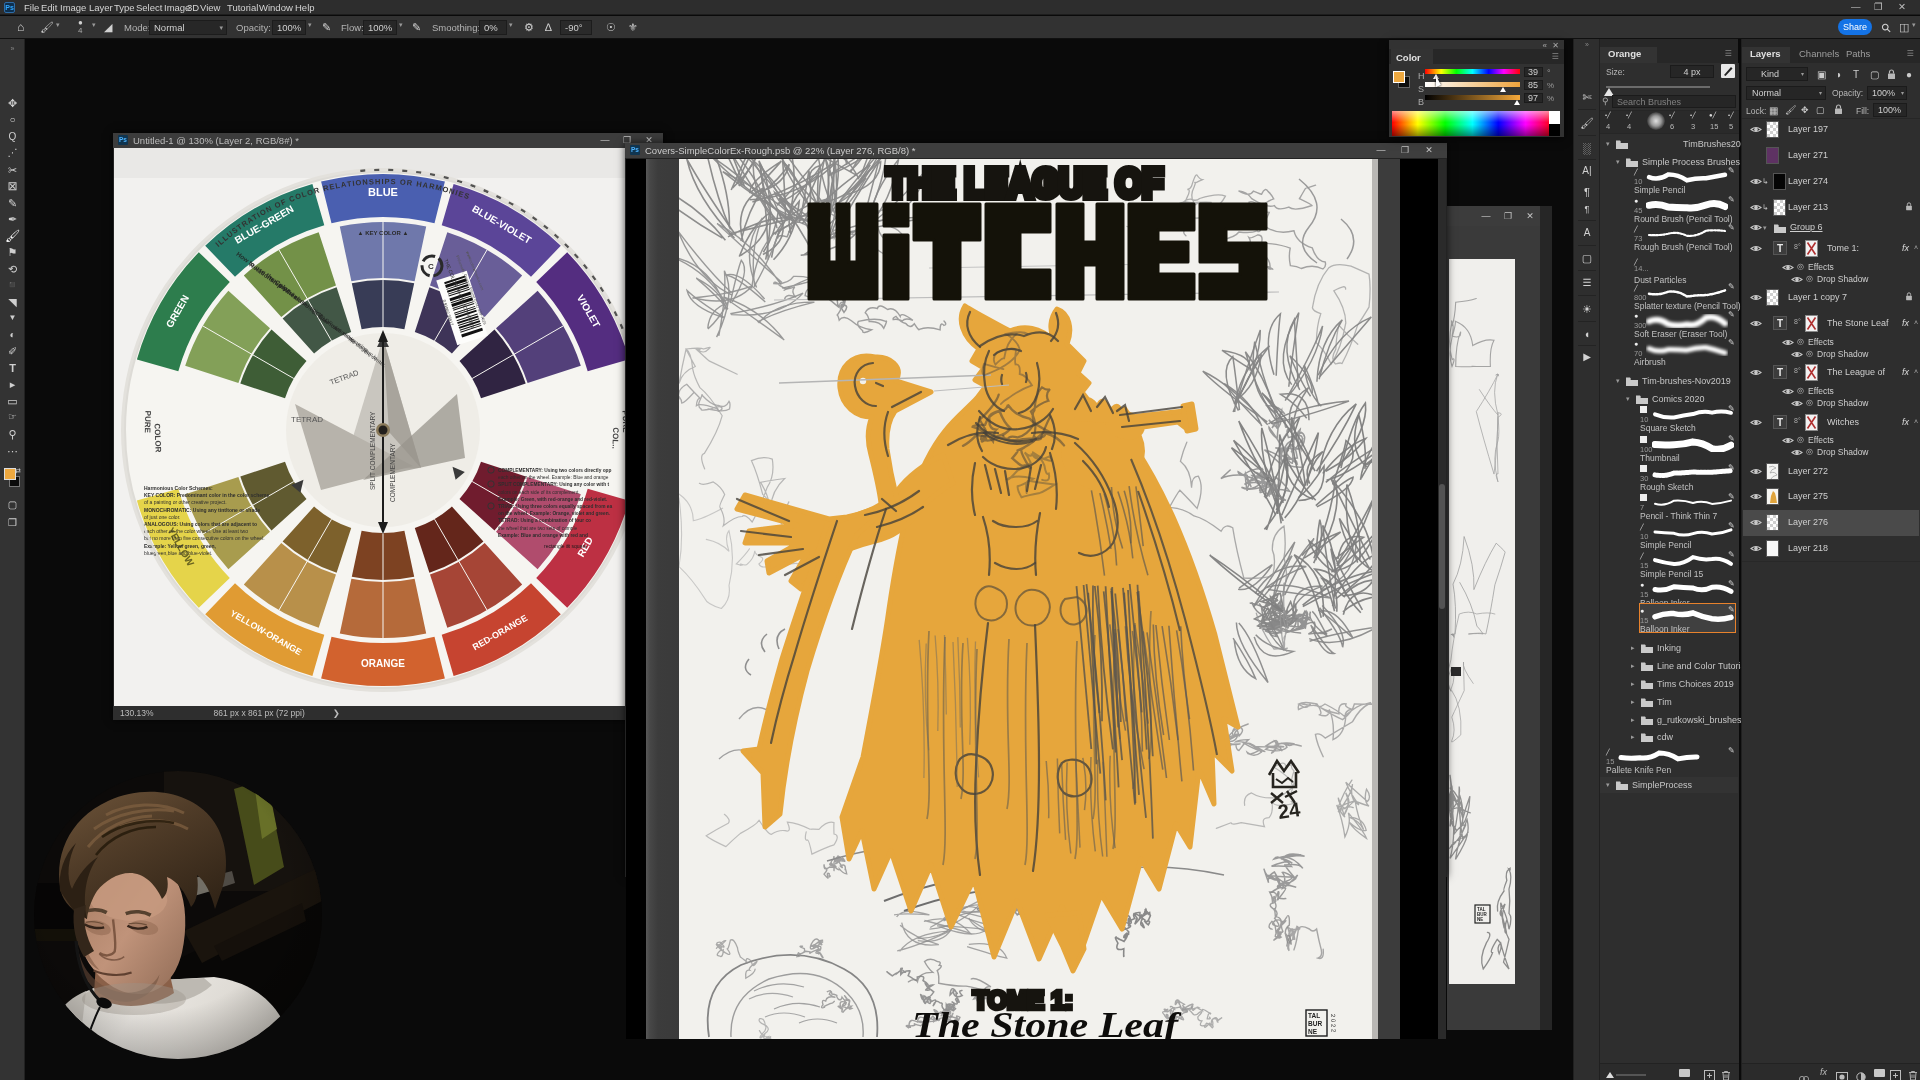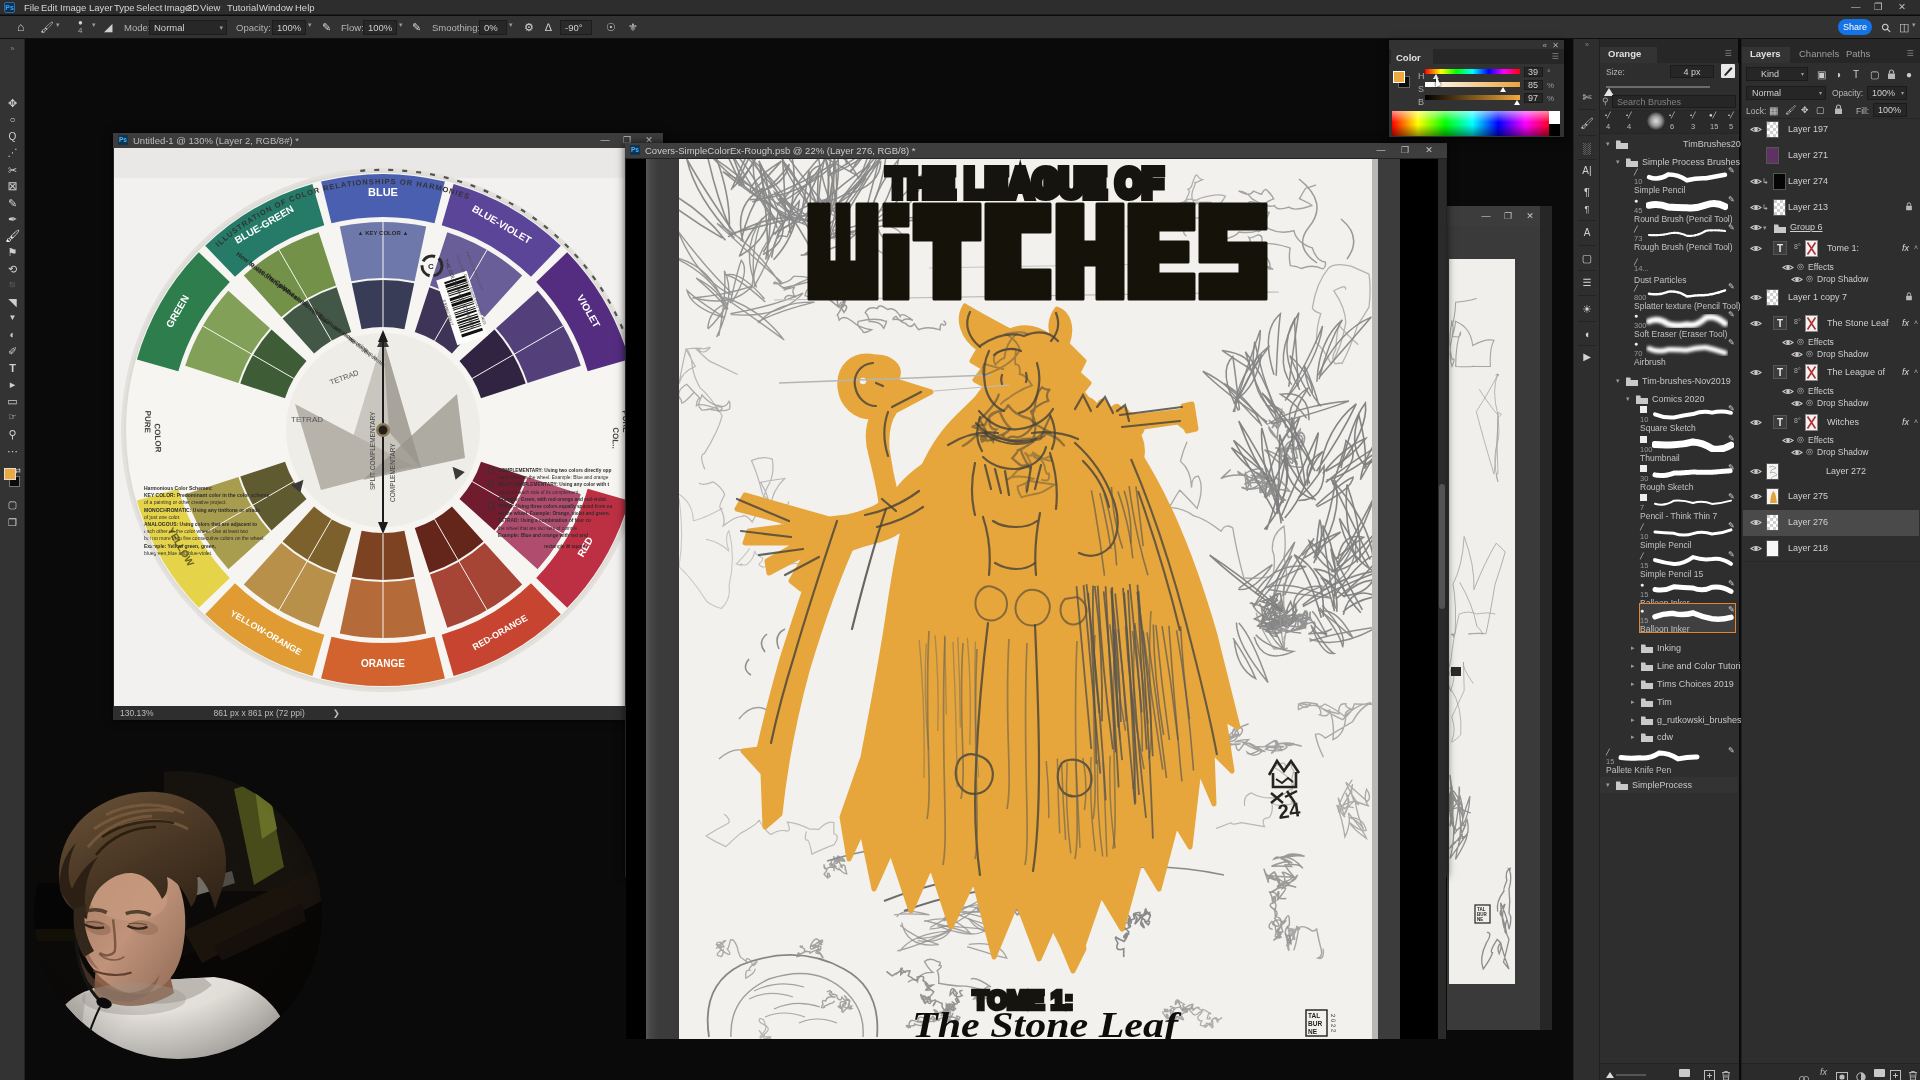--- a/index.html
+++ b/index.html
@@ -1160,21 +1160,21 @@
 <span class="srow" style="left:1805px;top:447px;font-size:8px;color:#bbb">◎</span>
 <span class="lname" style="left:1816px;top:447px;font-size:8.5px">Drop Shadow</span>
 <svg class="eye" style="left:1749px;top:467px" width="12" height="9" viewBox="0 0 12 9">
         <path d="M1,4.5 Q6,0.5 11,4.5 Q6,8.5 1,4.5 Z" fill="none" stroke="#c9c9c9" stroke-width="1.1"></path>
         <circle cx="6" cy="4.5" r="1.8" fill="#c9c9c9"></circle>
       </svg>
 <div class="lthumb" style="left:1765px;top:463px;background:#f4f4f2"></div>
 <svg class="abs" style="left:1766px;top:464px" width="13" height="17" viewBox="0 0 13 17">
         <path d="M2,3 Q6,1 9,4 Q4,5 3,9 Q8,7 10,11 Q5,12 4,15" fill="none" stroke="#999" stroke-width="0.7"></path>
       </svg>
-<span class="lname" style="left:1825px;top:466px">Layer 272</span>
+<span class="lname" style="left:1787px;top:466px">Layer 272</span>
 <svg class="eye" style="left:1749px;top:492px" width="12" height="9" viewBox="0 0 12 9">
         <path d="M1,4.5 Q6,0.5 11,4.5 Q6,8.5 1,4.5 Z" fill="none" stroke="#c9c9c9" stroke-width="1.1"></path>
         <circle cx="6" cy="4.5" r="1.8" fill="#c9c9c9"></circle>
       </svg>
 <div class="lthumb" style="left:1765px;top:488px;background:#f6f5f2"></div>
 <svg class="abs" style="left:1766px;top:489px" width="13" height="17" viewBox="0 0 13 17">
         <path d="M6,2 L8,4 L9,8 L10,14 L3,14 L4,7 Z" fill="#e0a43c"></path>
       </svg>
 <span class="lname" style="left:1787px;top:491px">Layer 275</span>
 <div class="abs" style="left:1742px;top:510px;width:176px;height:26px;background:#4a4a4a"></div>

